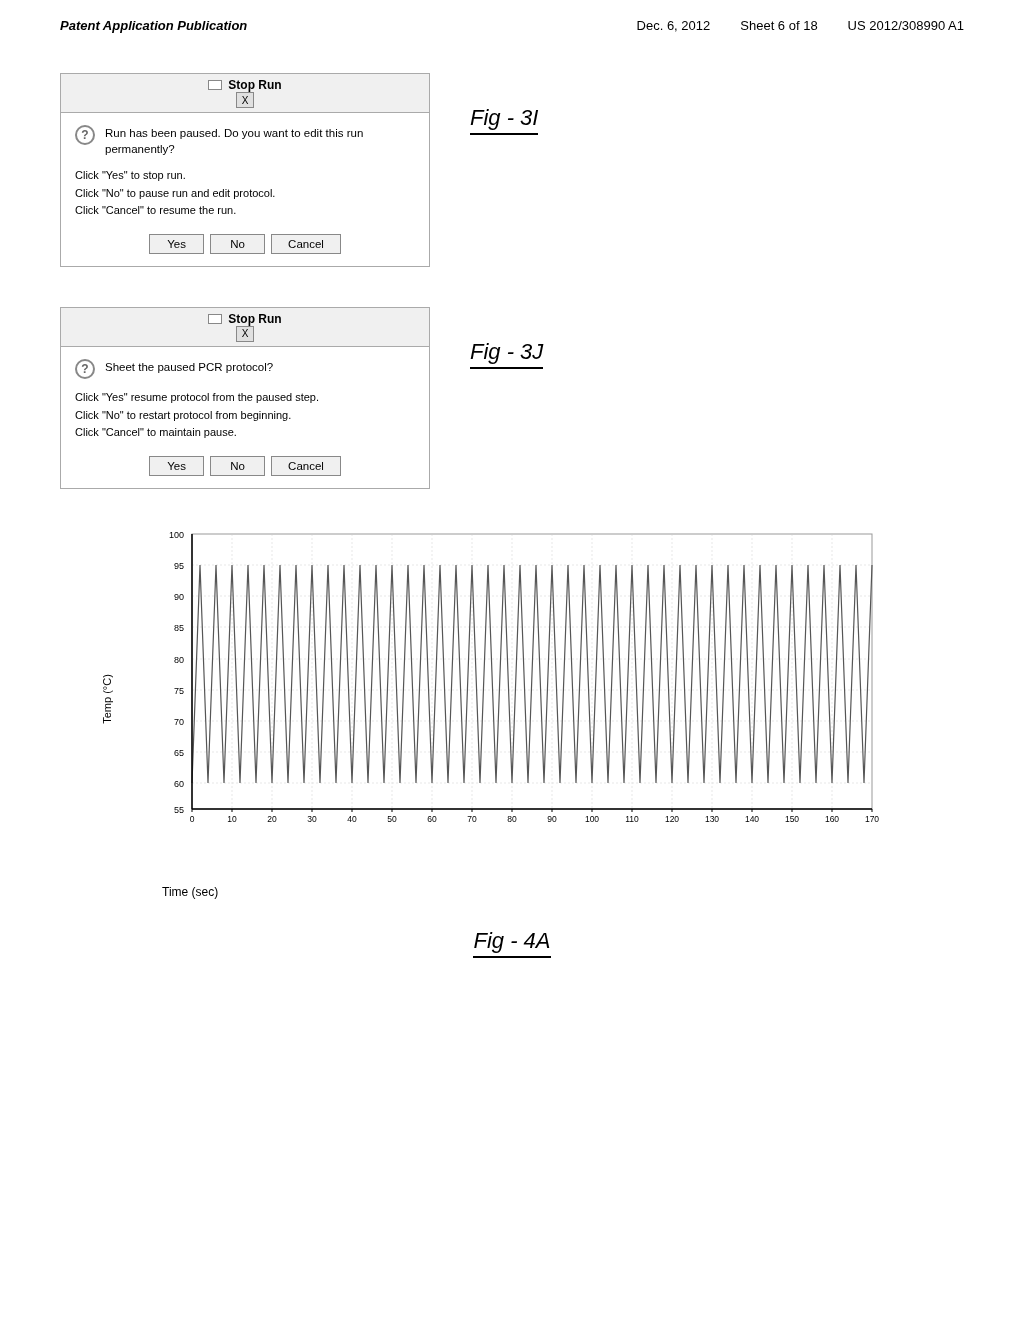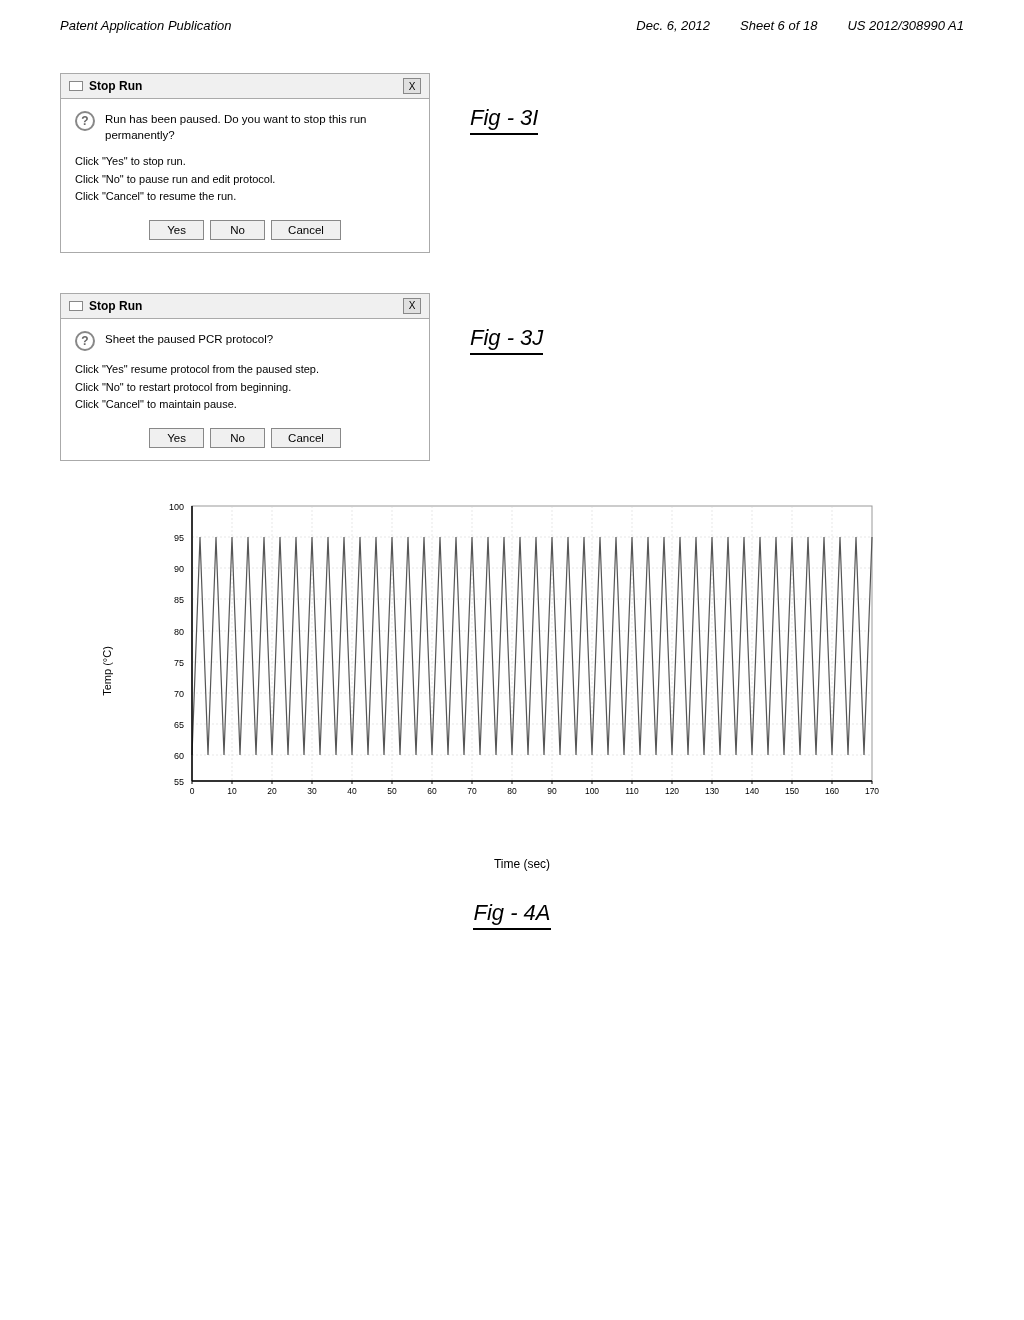--- a/index.html
+++ b/index.html
@@ -15,30 +15,29 @@
     
     .header {
       display: flex;
       justify-content: space-between;
       align-items: center;
       padding: 18px 60px 10px 60px;
       border-bottom: none;
     }
     .header-left {
       font-size: 13px;
-      font-weight: normal;
+      font-weight: bold;
       font-style: italic;
       color: #000;
     }
     .header-right {
       display: flex;
       gap: 30px;
       font-size: 13px;
       color: #000;
-      font-style: italic;
     }
     .header-right span {
       font-weight: normal;
     }
     .patent-num {
       font-weight: bold;
     }
 
     
     .content {
@@ -59,20 +58,21 @@
       font-size: 11.5px;
     }
 
     .dialog-title-bar {
       display: flex;
       justify-content: space-between;
       align-items: center;
       border-bottom: 1px solid #aaa;
       padding: 4px 8px;
       background: #f0f0f0;
+      flex-direction: column;
     }
 
     .dialog-title-left {
       display: flex;
       align-items: center;
       gap: 6px;
     }
 
     .title-icon {
       width: 14px;
@@ -230,21 +230,21 @@
         </div>
         <div class="close-btn">
           <span>X</span>
         </div>
       </div>
       <div class="dialog-body">
         <div class="dialog-message-row">
           <div class="question-icon">
             <span>?</span>
           </div>
-          <div class="dialog-message">Run has been paused. Do you want to stop this run permanently?</div>
+          <div class="dialog-message">Run has been paused. Do you want to edit this run permanently?</div>
         </div>
         <div class="dialog-instructions">
           <span>Click "Yes" to stop run.</span><br>
           <span>Click "No" to pause run and edit protocol.</span><br>
           <span>Click "Cancel" to resume the run.</span>
         </div>
         <div class="dialog-buttons">
           <button class="dialog-btn">Yes</button>
           <button class="dialog-btn">No</button>
           <button class="dialog-btn">Cancel</button>
@@ -487,21 +487,21 @@
           686,254
           694,36
           702,254
           710,36
         "></polyline>
 
         <line x1="30" y1="5" x2="30" y2="280" stroke="#000" stroke-width="1.5"></line>
         <line x1="30" y1="280" x2="710" y2="280" stroke="#000" stroke-width="1.5"></line>
       </svg>
 
-      <div style="position:absolute; bottom:-30px; left:40px; width:720px; text-align:center; font-size:12px;">
+      <div style="position:absolute; bottom:-30px; left:40px; width:720px; font-size:12px;">
         <span>Time (sec)</span>
       </div>
     </div>
   </div>
 
   <div style="text-align:center; margin-top:59px; font-size:22px; font-style:italic;">
     <span style="display:inline-block; border-bottom:2px solid #000; padding-bottom:2px;">Fig - 4A</span>
   </div>
 
 </div>

